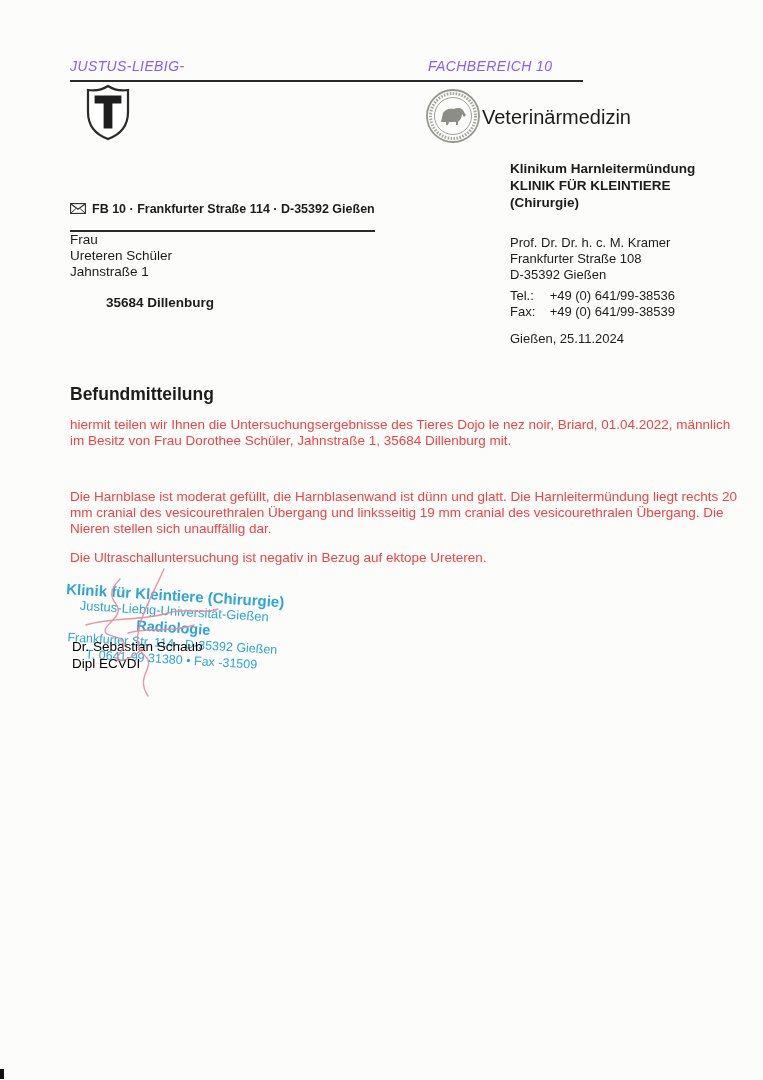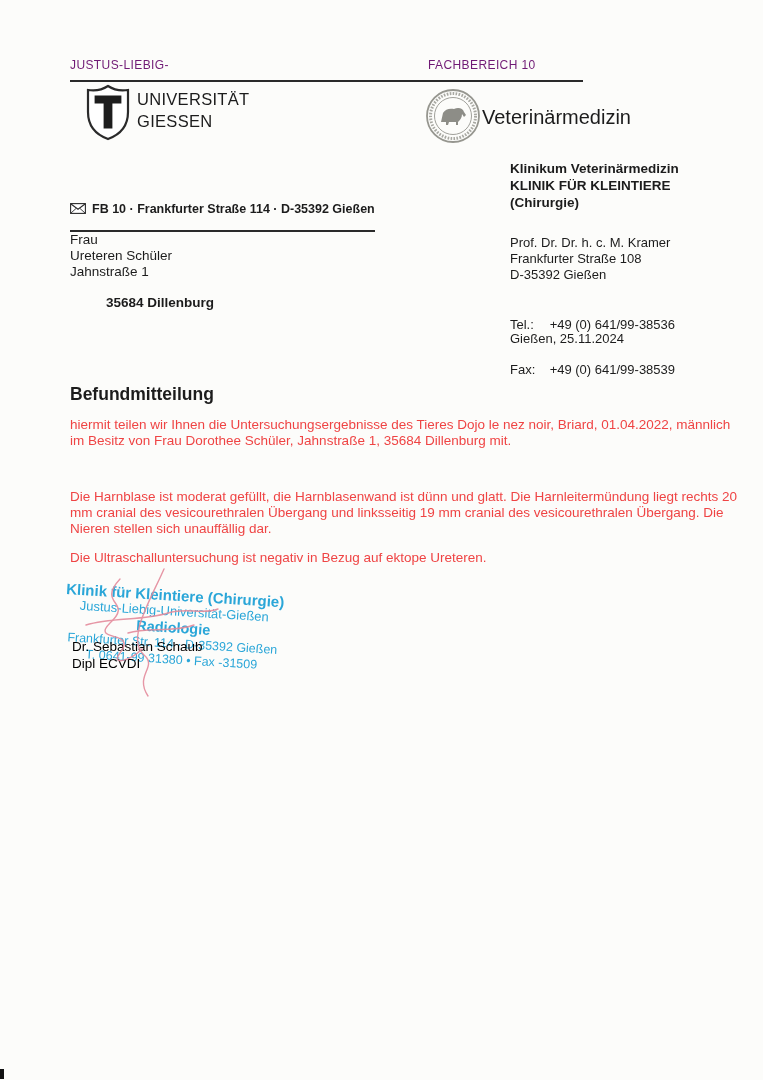--- a/index.html
+++ b/index.html
@@ -7,29 +7,29 @@
     position:relative;
     width:763px;height:1080px;
     margin:0 auto;
     background:#fcfcfa;
     font-family:"Liberation Sans", sans-serif;
     color:#1c1c1c;
     overflow:hidden;
   }
   .abs{position:absolute;}
   
-  .brand-title{font-size:12px;letter-spacing:.4px;color:#701a75;white-space:nowrap;}
+  .brand-title{font-size:14px;letter-spacing:.4px;color:#8b5cf6;white-space:nowrap;font-style:italic;}
   .header-rule{height:2px;background:#2a2a2a;}
   .brand-sub{font-size:16.5px;line-height:22px;letter-spacing:.3px;white-space:nowrap;}
   .fb-sub{font-size:20px;white-space:nowrap;text-align:right;}
   
   .clinic-block{font-size:13.5px;font-weight:bold;line-height:17px;white-space:nowrap;}
   .contact-block{font-size:13px;line-height:16px;white-space:nowrap;}
   .telfax{font-size:13px;line-height:16px;white-space:nowrap;}
-  .telfax .lbl{display:inline-block;width:36px;margin-top:29px;}
+  .telfax .lbl{display:inline-block;width:36px;}
   .date-line{font-size:13px;white-space:nowrap;}
   
   .sender-line{font-size:12.5px;font-weight:bold;border-bottom:2px solid #2a2a2a;
     padding-bottom:14px;white-space:nowrap;display:inline-flex;align-items:center;gap:6px;}
   .recipient{font-size:13.5px;line-height:16px;}
   .recipient-city{font-size:13.5px;font-weight:bold;}
   
   .subject{font-size:17.5px;font-weight:bold;}
   .para{font-size:13.5px;line-height:16px;width:668px;color:#ef4444;}
   
@@ -57,38 +57,34 @@
 
   <div class="abs header-rule" style="left:70px;top:80px;width:513px;"></div>
 
   <div class="abs" style="left:85px;top:84px;width:46px;height:57px;">
     <svg width="46" height="57" viewBox="0 0 46 57">
       <path d="M23 2 C17 6 9 7 3 6 L3 28 C3 43 12 51 23 55 C34 51 43 43 43 28 L43 6 C37 7 29 6 23 2 Z" fill="#ffffff" stroke="#2a2a2a" stroke-width="2.2"></path>
       <path d="M9 11 L37 11 L37 20 L28 20 L28 45 L18 45 L18 20 L9 20 Z" fill="#1d1d1d" stroke="#ffffff" stroke-width="1.2"></path>
     </svg>
   </div>
 
-  <div class="abs brand-sub" style="left:137px;top:88px;">
-    <div>UNIVERSITÄT</div>
-    <div>GIESSEN</div>
-  </div>
 
   <div class="abs" style="left:425px;top:88px;width:56px;height:56px;">
     <svg width="56" height="56" viewBox="0 0 56 56">
       <circle cx="28" cy="28" r="26" fill="none" stroke="#96968f" stroke-width="1.8"></circle>
       <circle cx="28" cy="28" r="22.5" fill="none" stroke="#a8a8a2" stroke-width="3" stroke-dasharray="1.6 1.4"></circle>
       <circle cx="28" cy="28" r="18.5" fill="none" stroke="#a0a09a" stroke-width="1"></circle>
       <path d="M16 34 L18 25 C20 21 25 20 29 21 C33 19 38 20 39 24 L41 27 L39 29 L37 26 C37 30 35 32 33 34 L33 37 L31 37 L31 34 L24 34 L23 37 L21 37 L21 34 Z" fill="#8d8d87"></path>
     </svg>
   </div>
 
   <div class="abs fb-sub" style="left:482px;top:106px;">Veterinärmedizin</div>
 
   <div class="abs clinic-block" style="left:510px;top:160px;">
-    <div>Klinikum Veterinärmedizin</div>
+    <div>Klinikum Harnleitermündung</div>
     <div>KLINIK FÜR KLEINTIERE</div>
     <div>(Chirurgie)</div>
   </div>
 
   <div class="abs contact-block" style="left:510px;top:235px;">
     <div>Prof. Dr. Dr. h. c. M. Kramer</div>
     <div>Frankfurter Straße 108</div>
     <div>D-35392 Gießen</div>
   </div>
 

